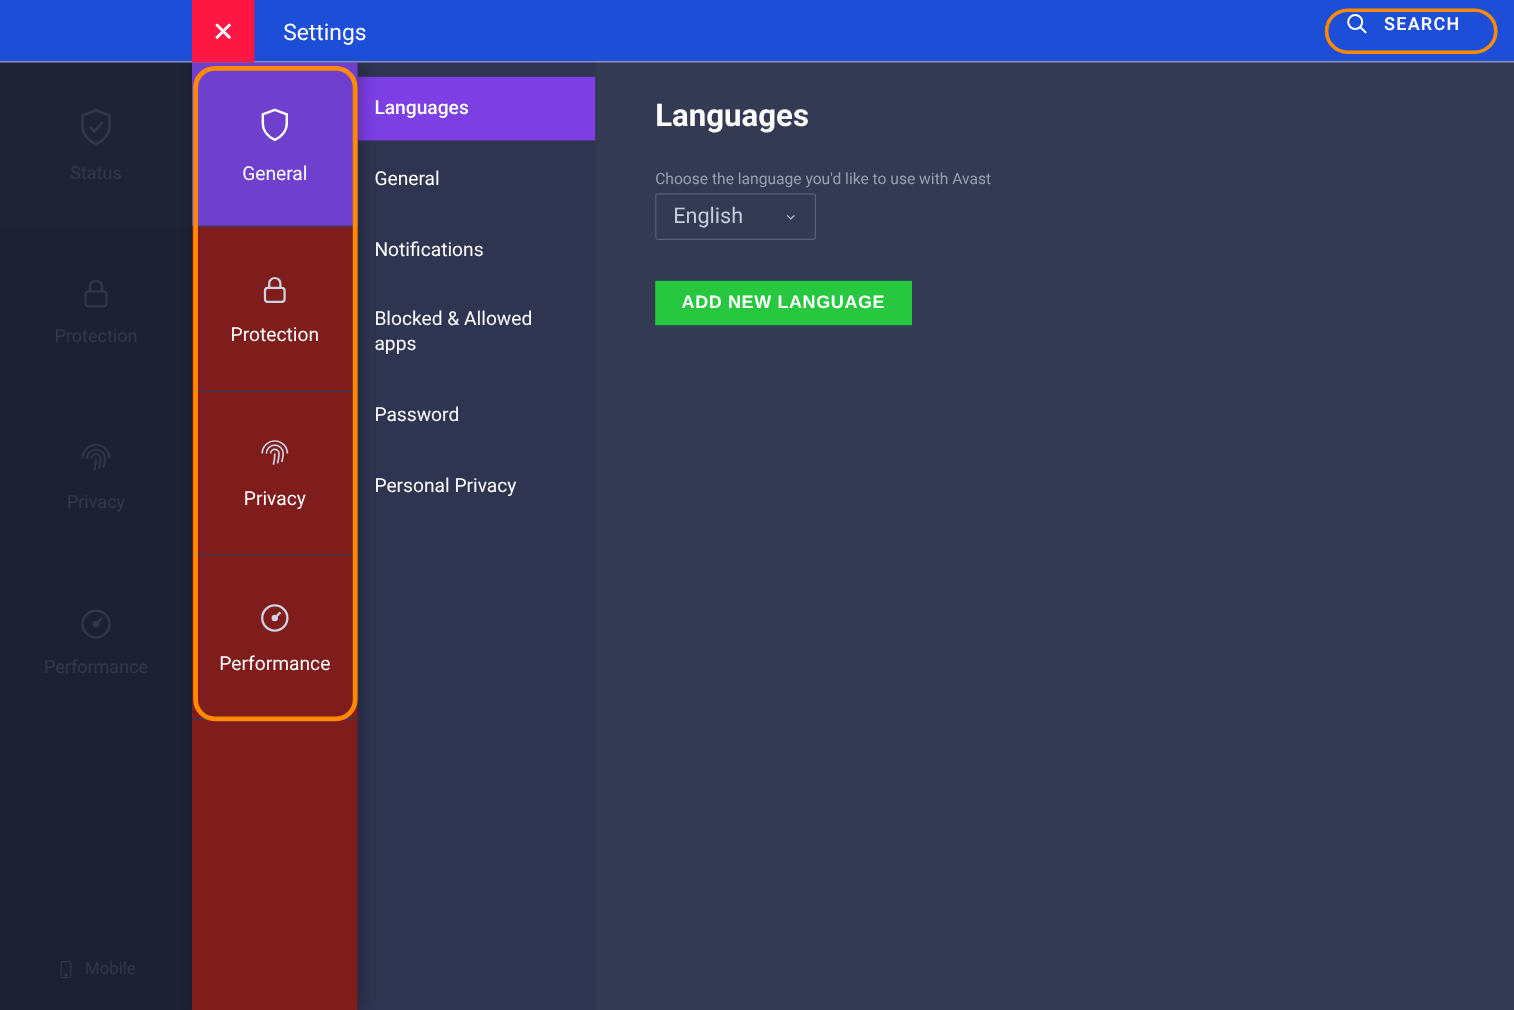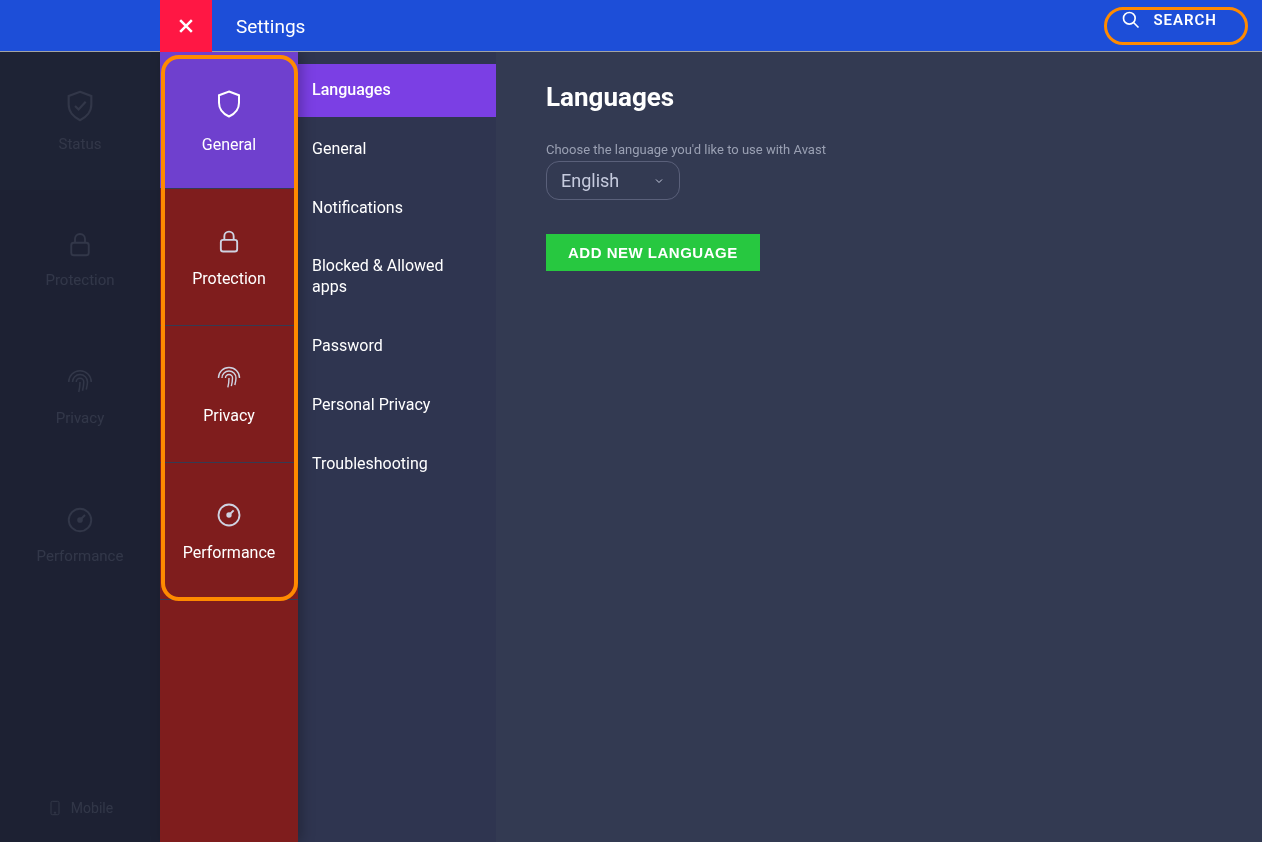--- a/index.html
+++ b/index.html
@@ -189,21 +189,21 @@
     color: #9aa0b3;
     margin-bottom: 4px;
   }
   .lang-select {
     display: inline-flex;
     align-items: center;
     justify-content: space-between;
     gap: 34px;
     border: 1px solid #5a607a;
     padding: 8px 14px;
-    border-radius: 13px;
+    border-radius: 2px;
     font-size: 18px;
     color: #c6cbde;
     min-width: 110px;
     cursor: pointer;
     margin-bottom: 34px;
   }
   .add-btn {
     display: inline-flex;
     align-items: center;
     justify-content: center;
@@ -330,21 +330,20 @@
 </div>
 <div class="tab-highlight"></div>
 
 <div class="subnav">
   <div class="subnav-item active"><span>Languages</span></div>
   <div class="subnav-item"><span>General</span></div>
   <div class="subnav-item"><span>Notifications</span></div>
   <div class="subnav-item"><span>Blocked &amp; Allowed apps</span></div>
   <div class="subnav-item"><span>Password</span></div>
   <div class="subnav-item"><span>Personal Privacy</span></div>
-  <div class="subnav-item"><span>Troubleshooting</span></div>
 </div>
 
 <div class="content">
   <h1>Languages</h1>
   <p class="desc">Choose the language you'd like to use with Avast</p>
   <div class="lang-select">
     <span>English</span>
     <svg width="12" height="12" viewBox="0 0 24 24" fill="none" stroke="#c6cbde" stroke-width="2">
         <path d="M6 9l6 6 6-6"></path>
       </svg>

